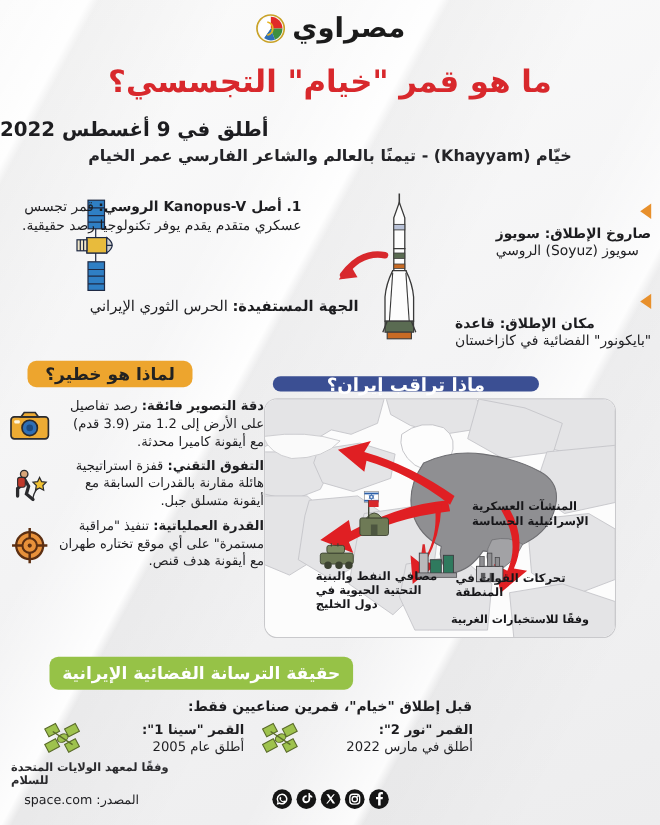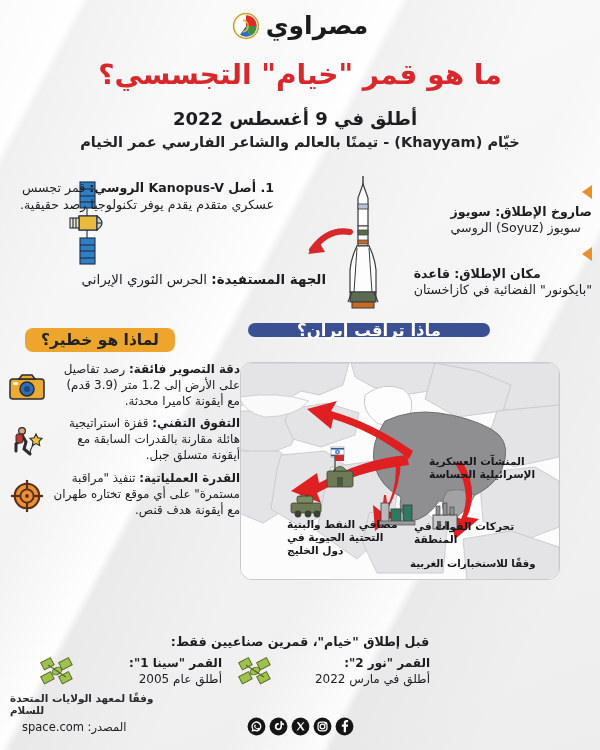--- a/index.html
+++ b/index.html
@@ -30,21 +30,21 @@
   .brand-mark { width: 28px; height: 28px; position: relative; }
 
   .title {
     position: absolute; top: 58px; left: 0; right: 0;
     text-align: center;
     font-size: 28px; font-weight: 700; color: #d8282c;
     letter-spacing: -.3px;
   }
   .subtitle-1 {
     position: absolute; top: 108px; left: 0; right: 10px;
-    text-align: center; font-size: 18px; font-weight: 700; color: #1d1d20;
+    text-align: left; font-size: 18px; font-weight: 700; color: #1d1d20;
   }
   .subtitle-2 {
     position: absolute; top: 134px; left: 0; right: 0;
     text-align: center; font-size: 14.5px; font-weight: 600; color: #242428;
   }
 
   
   .facts { position: absolute; top: 176px; left: 0; right: 0; height: 140px; }
 
   .fact-left {
@@ -52,21 +52,21 @@
     display: flex; align-items: flex-start; gap: 5px; flex-direction: column;
   }
   .fact-left .txt { flex: 1; text-align: left; font-size: 12.6px; line-height: 1.3; color: #1d1d20; }
   .fact-left .txt b { font-weight: 700; }
   .tri {
     width: 0; height: 0; margin-top: 3px;
     border-top: 7px solid transparent; border-bottom: 7px solid transparent;
     border-right: 10px solid #e8902c;
   }
   #fact-launcher { top: 6px; }
-  #fact-site { top: 68px; }
+  #fact-site { top: 88px; }
 
   .fact-right {
     position: absolute; left: 6px; width: 268px;
     display: flex; align-items: flex-start; gap: 6px;
   }
   .fact-right .txt { flex: 1; text-align: right; font-size: 12.6px; line-height: 1.32; color: #1d1d20; }
   .fact-right .txt b { font-weight: 700; }
   #fact-origin { top: 4px; }
 
   .fact-bene {
@@ -81,21 +81,21 @@
   .sat-top { position: absolute; left: 62px; top: 4px; width: 58px; height: 86px; }
   .curve-arrow { position: absolute; right: 246px; top: 48px; width: 66px; height: 40px; }
 
   
   .badge {
     position: absolute;
     border-radius: 8px;
     color: #fff; font-weight: 700; text-align: center;
     display: flex; align-items: center; justify-content: center;
   }
-  #badge-watch { top: 323px; right: 110px; width: 242px; height: 14px; background: #3b4f93; font-size: 16.5px; }
+  #badge-watch { top: 342px; right: 110px; width: 242px; height: 14px; background: #3b4f93; font-size: 16.5px; }
   #badge-danger { top: 328px; left: 25px; width: 150px; height: 24px; background: #eda52e; color: #222; font-size: 15.5px; }
   #badge-arsenal { top: 597px; left: 45px; width: 276px; height: 30px; background: #96c247; font-size: 15.5px; }
 
   
   .map-card {
     position: absolute; top: 362px; right: 40px;
     width: 320px; height: 218px;
     background: #fbfbfb;
     border: 1.4px solid #c9c9cc; border-radius: 12px;
     overflow: hidden;
@@ -246,20 +246,21 @@
     </div>
 
     <div class="fact-bene">
       <b>الجهة المستفيدة:</b>
       <span>الحرس الثوري الإيراني</span>
     </div>
   </div>
 
   <div class="badge" id="badge-watch">ماذا تراقب إيران؟</div>
   <div class="badge" id="badge-danger">لماذا هو خطير؟</div>
+  <div class="badge" id="badge-arsenal">حقيقة الترسانة الفضائية الإيرانية</div>
 
   <div class="map-card">
     <svg viewBox="0 0 320 218" width="320" height="218">
       <rect width="320" height="218" fill="#fcfcfc"></rect>
       <g stroke="#c4c4c8" stroke-width=".8" fill="#e4e4e6">
         <path d="M0 0 h110 l-6 22 l-24 10 l-18 -4 l-20 12 l-22 -6 l-20 10 z"></path>
         <path d="M112 0 h82 l10 16 l-14 12 l-26 4 l-30 -8 l-18 -10 z"></path>
         <path d="M196 0 h124 v44 l-40 6 l-36 -10 l-34 -6 l-16 -16 z"></path>
         <path d="M0 48 h46 l16 14 l-10 20 l-26 10 l-26 -6 z"></path>
         <path d="M50 46 l38 -6 l32 10 l-4 22 l-34 12 l-28 -8 l-8 -18 z"></path>

